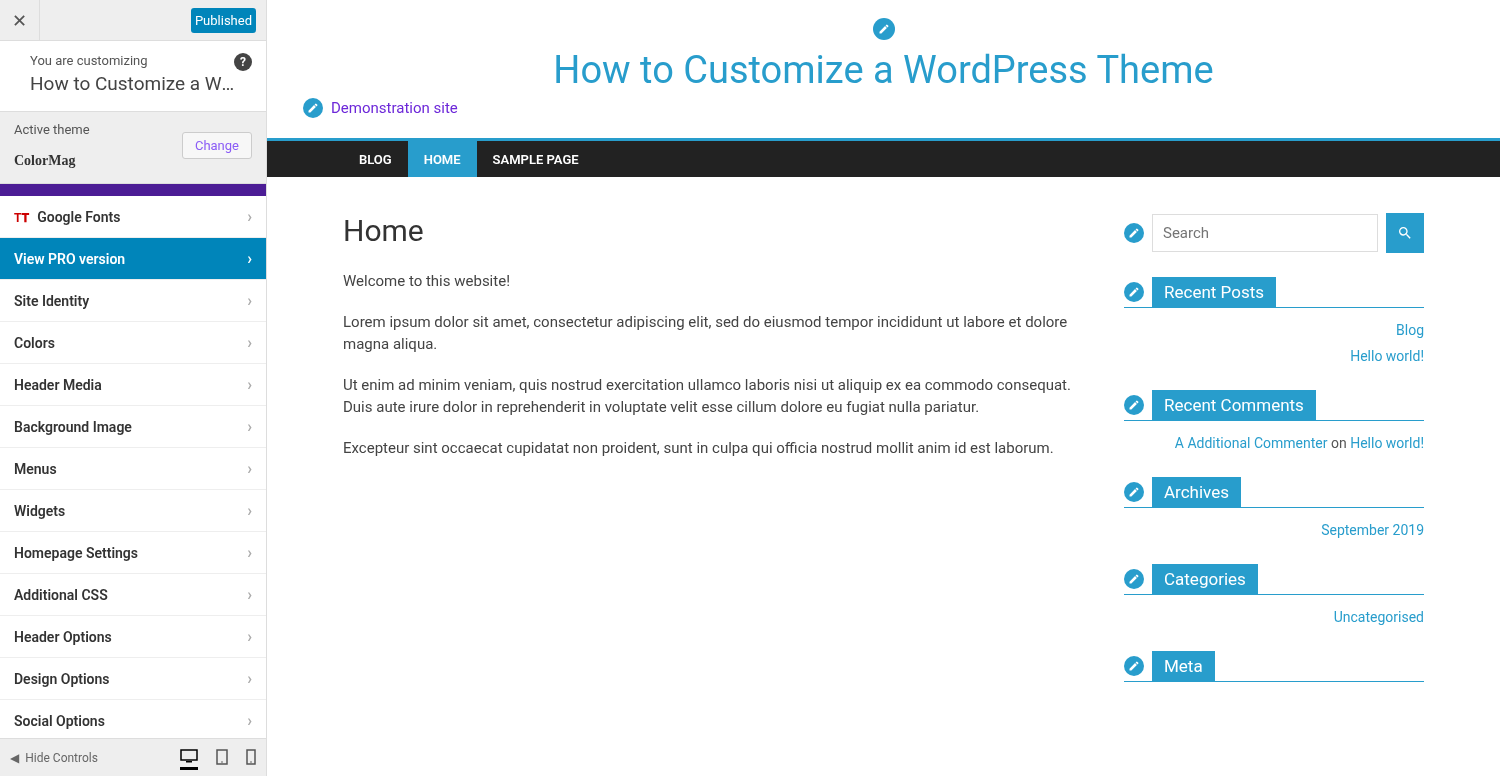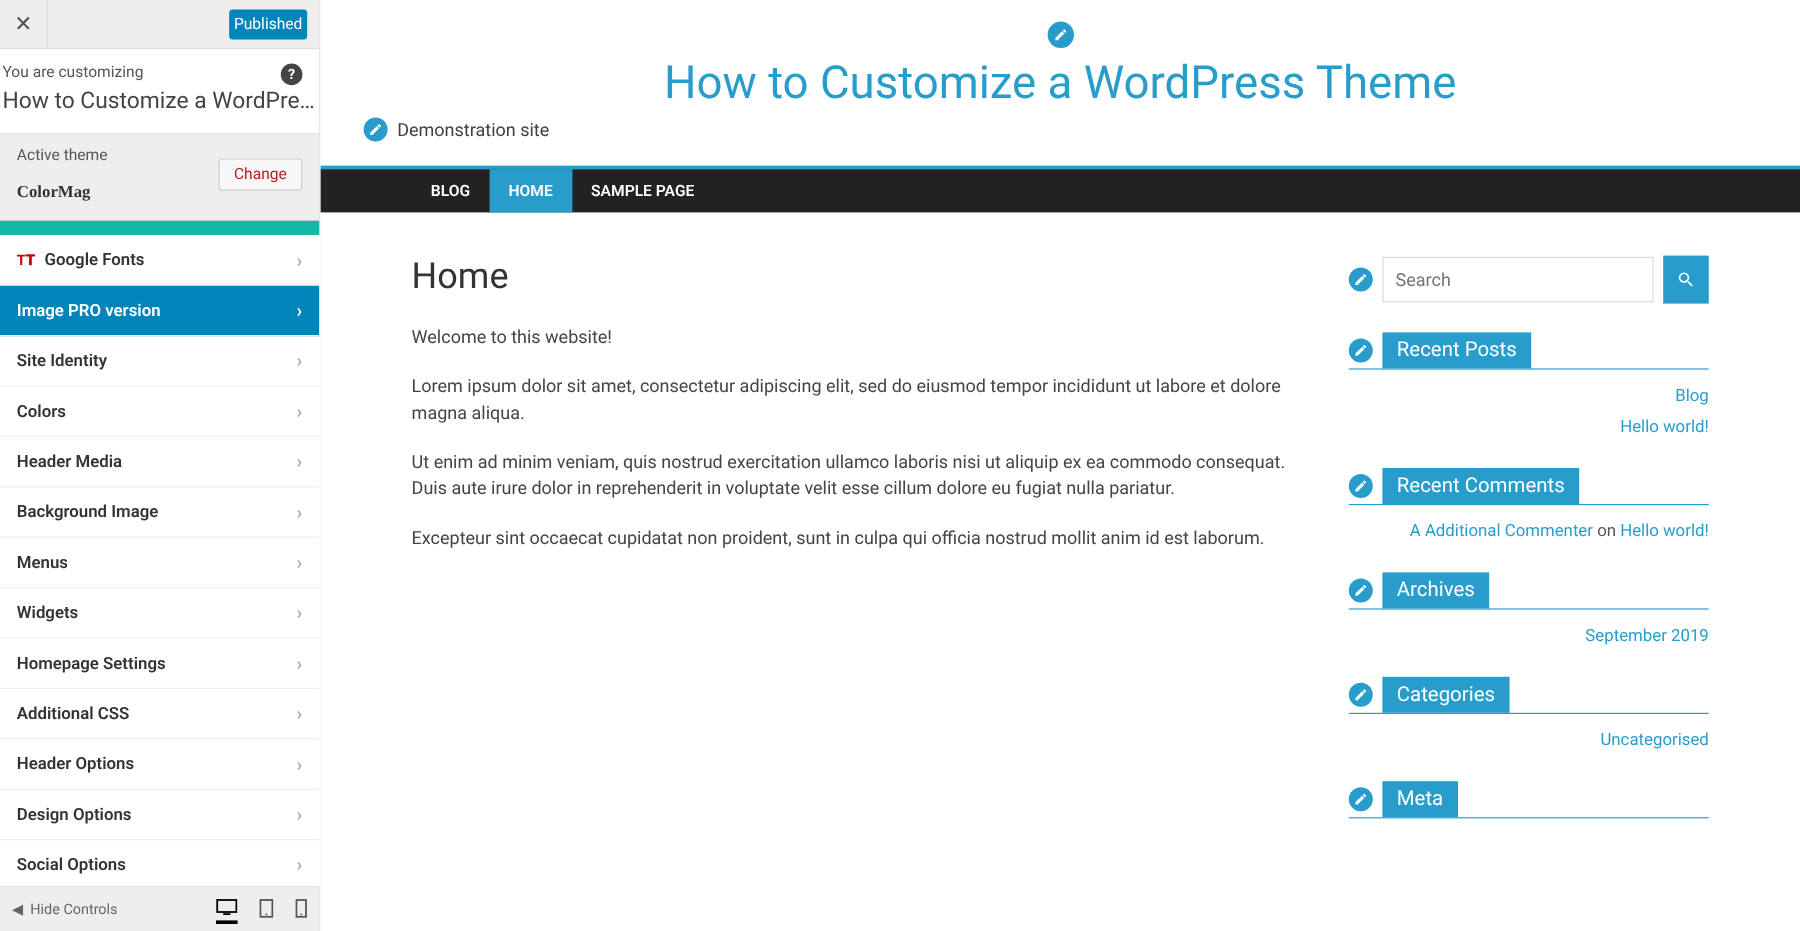--- a/index.html
+++ b/index.html
@@ -3,45 +3,45 @@
 <meta charset="utf-8">
 <style>
 * { margin: 0; padding: 0; box-sizing: border-box; font-family: -apple-system, BlinkMacSystemFont, "Segoe UI", Roboto, sans-serif; }
 html, body { width: 1500px; height: 776px; overflow: hidden; background: #fff; }
 
 
 .sidebar { position: absolute; left: 0; top: 0; width: 267px; height: 100%; background: #eee; border-right: 1px solid #ddd; display: flex; flex-direction: column; }
 .sb-top { height: 41px; display: flex; align-items: center; justify-content: space-between; border-bottom: 1px solid #ddd; background: #eee; }
 .sb-close { width: 40px; height: 40px; display: flex; align-items: center; justify-content: center; font-size: 18px; color: #555; cursor: pointer; border-right: 1px solid #ddd; }
 .sb-publish { margin-right: 10px; background: #0085ba; color: #fff; border: none; padding: 5px 4px; border-radius: 3px; font-size: 13px; }
-.sb-info { background: #fff; padding: 12px 2px 16px; border-bottom: 1px solid #ddd; position: relative; }
+.sb-info { background: #fff; padding: 12px 30px 16px; border-bottom: 1px solid #ddd; position: relative; }
 .sb-info-label { font-size: 13px; color: #555; }
 .sb-info-title { font-size: 19px; color: #444; margin-top: 4px; white-space: nowrap; overflow: hidden; text-overflow: ellipsis; }
 .sb-info-help { position: absolute; right: 14px; top: 12px; width: 18px; height: 18px; border-radius: 50%; background: #444; color: #fff; font-size: 12px; font-weight: bold; display: flex; align-items: center; justify-content: center; }
 .sb-theme { background: #eee; padding: 10px 14px 14px; border-bottom: 1px solid #ddd; display: flex; align-items: center; justify-content: space-between; }
 .sb-theme-label { font-size: 13px; color: #555; }
 .sb-theme-name { font-size: 14px; color: #333; font-weight: 600; margin-top: 16px; font-family: Liberation Serif, serif; }
-.sb-change { background: #f7f7f7; border: 1px solid #ccc; padding: 5px 12px; border-radius: 3px; font-size: 13px; color: #b91c1c; }
-.sb-list { flex: 1; background: #fff; overflow-y: auto; border-top: 12px solid #14b8a6; }
+.sb-change { background: #f7f7f7; border: 1px solid #ccc; padding: 5px 12px; border-radius: 3px; font-size: 13px; color: #8b5cf6; }
+.sb-list { flex: 1; background: #fff; overflow-y: auto; border-top: 12px solid #4c1d95; }
 .sb-item { display: flex; align-items: center; justify-content: space-between; padding: 11px 14px; border-bottom: 1px solid #eee; font-size: 14px; font-weight: 600; color: #333; cursor: pointer; }
 .sb-item .chev { color: #aaa; font-size: 16px; }
 .sb-item.active { background: #0085ba; color: #fff; }
 .sb-item.active .chev { color: #fff; }
 .sb-item .tt { color: #c00; font-weight: bold; margin-right: 8px; font-size: 12px; }
 .sb-footer { height: 38px; background: #eee; border-top: 1px solid #ddd; display: flex; align-items: center; justify-content: space-between; padding: 0 10px; font-size: 12px; color: #666; }
 .sb-hide { display: flex; align-items: center; gap: 6px; cursor: pointer; }
 .sb-devices { display: flex; gap: 18px; }
 .sb-dev { cursor: pointer; color: #555; }
 .sb-dev.active { color: #000; border-bottom: 3px solid #000; padding-bottom: 4px; margin-bottom: -4px; }
 
 
 .preview { position: absolute; left: 267px; top: 0; right: 0; bottom: 0; background: #fff; overflow: hidden; }
 .pv-hdr { padding: 18px 36px 20px 36px; }
 .pv-title { font-size: 38px; font-weight: 400; color: #289dcc; display: flex; align-items: center; gap: 8px; flex-direction: column; }
-.pv-tag { font-size: 15px; color: #404040; margin-top: 6px; display: flex; align-items: center; gap: 8px; }
+.pv-tag { font-size: 15px; color: #6d28d9; margin-top: 6px; display: flex; align-items: center; gap: 8px; }
 .edit-icon { width: 22px; height: 22px; border-radius: 50%; background: #289dcc; display: inline-flex; align-items: center; justify-content: center; color: #fff; flex-shrink: 0; }
 .edit-icon.sm { width: 20px; height: 20px; }
 .edit-icon svg { width: 12px; height: 12px; }
 .nav-wrap { border-top: 3px solid #289dcc; }
 .nav { background: #222; height: 36px; display: flex; padding-left: 76px; }
 .nav-item { color: #fff; font-size: 13px; font-weight: 600; padding: 0 16px; display: flex; align-items: center; cursor: pointer; }
 .nav-item.active { background: #289dcc; }
 .pv-body { display: flex; padding: 36px 76px 0 76px; gap: 40px; }
 .main { flex: 1; }
 .main h1 { font-size: 30px; font-weight: 400; color: #333; margin-bottom: 22px; }
@@ -79,21 +79,21 @@
       <div class="sb-theme-name">ColorMag</div>
     </div>
     <button class="sb-change">Change</button>
   </div>
   <div class="sb-list" id="sb-list">
       <div class="sb-item">
         <span><span class="tt">T𝐓</span><span>Google Fonts</span></span>
         <span class="chev">›</span>
       </div>
       <div class="sb-item active">
-        <span><span>Image PRO version</span></span>
+        <span><span>View PRO version</span></span>
         <span class="chev">›</span>
       </div>
       <div class="sb-item">
         <span><span>Site Identity</span></span>
         <span class="chev">›</span>
       </div>
       <div class="sb-item">
         <span><span>Colors</span></span>
         <span class="chev">›</span>
       </div>

